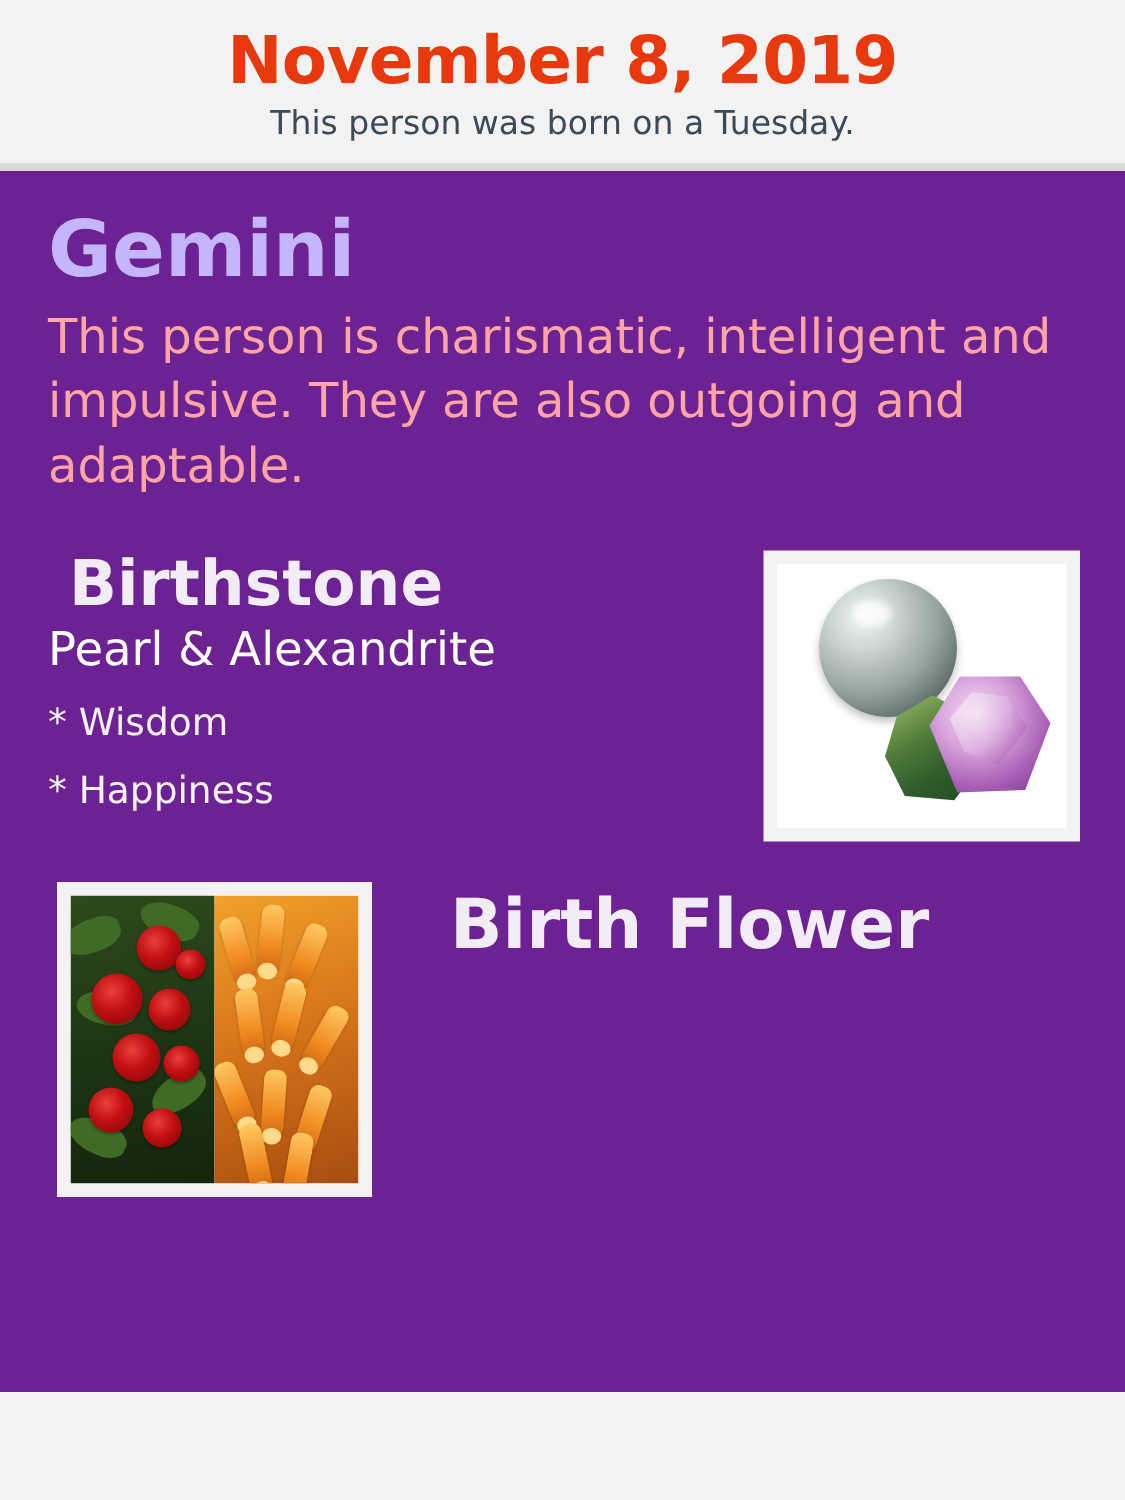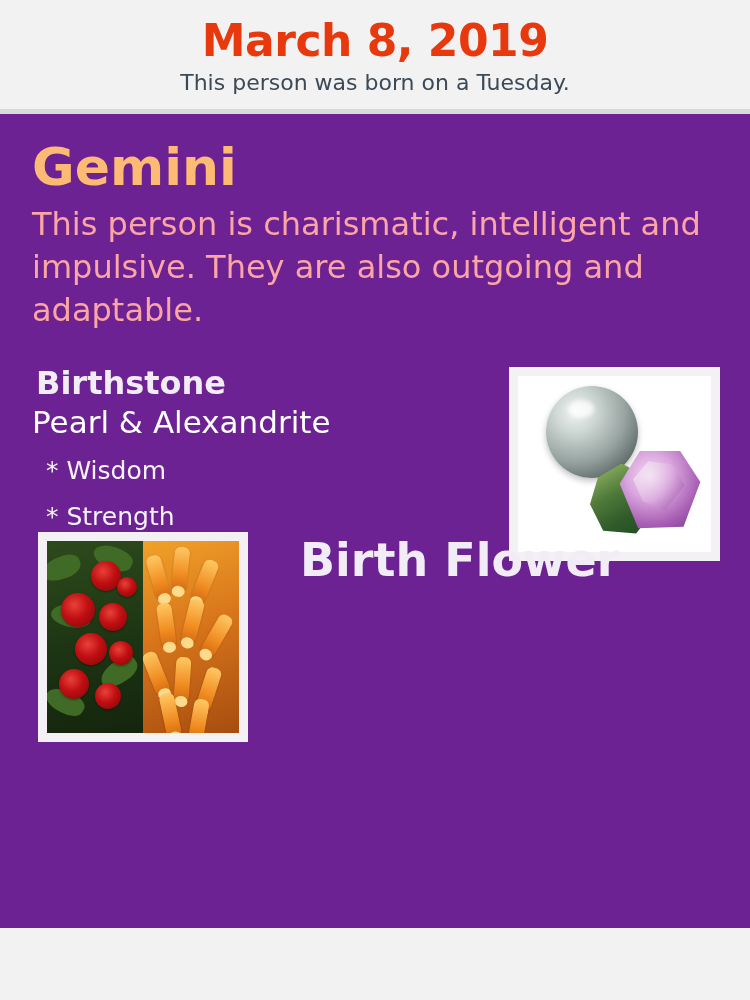--- a/index.html
+++ b/index.html
@@ -53,60 +53,60 @@
   .body-panel {
     background: #6c2292;
     padding: 22px 30px 0 30px;
     height: 814px;
     position: relative;
     color: #ffffff;
   }
   .sign-title {
     font-size: 52px;
     font-weight: bold;
-    color: #fdba74;
+    color: #c4b5fd;
     line-height: 1.05;
     margin: 4px 0 8px 2px;
   }
   .sign-desc {
     font-size: 32px;
     line-height: 1.35;
     color: #fca5a5;
     margin: 0 0 0 2px;
     max-width: 670px;
   }
 
   
   .stone-block {
     margin-top: 34px;
     position: relative;
   }
   .stone-text {
     width: 440px;
   }
   .block-head {
-    font-size: 32px;
+    font-size: 42px;
     font-weight: bold;
     color: #f1ecf5;
     line-height: 1.05;
-    margin-left: 6px;
+    margin-left: 16px;
   }
   .block-sub {
     font-size: 31px;
     color: #ffffff;
     line-height: 1.2;
     margin-top: 4px;
     margin-left: 2px;
   }
   .bullet {
     font-size: 25px;
     color: #f6f2f8;
     line-height: 1.25;
     margin-top: 14px;
-    margin-left: 16px;
+    margin-left: 2px;
   }
 
   .photo-frame {
     background: #f4f1f5;
     padding: 9px;
     position: absolute;
   }
   .photo-inner {
     position: relative;
     overflow: hidden;
@@ -154,20 +154,21 @@
     content: "";
     position: absolute;
     left: 18%; top: 16%;
     width: 64%; height: 58%;
     background: linear-gradient(120deg, rgba(255,255,255,0.55), rgba(255,255,255,0.05) 55%, rgba(120,40,140,0.35));
     clip-path: polygon(28% 0%, 72% 6%, 96% 48%, 60% 98%, 18% 80%, 0% 36%);
   }
 
   
   .flower-block {
+    margin-top: 46px;
     position: relative;
     height: 220px;
   }
   .flower-text {
     position: absolute;
     right: 0;
     top: 4px;
     width: 420px;
     text-align: left;
   }
@@ -219,21 +220,21 @@
     border-radius: 50%;
     background: #ffda8a;
   }
 </style>
 </head>
 <body>
 
 <div id="page">
 
   <div class="header">
-    <div class="header-date">March 8, 2019</div>
+    <div class="header-date">November 8, 2019</div>
     <div class="header-note">This person was born on a Tuesday.</div>
   </div>
   <div class="header-rule"></div>
 
   <div class="body-panel">
 
     <div class="sign-title">Gemini</div>
     <div class="sign-desc">This person is charismatic, intelligent and impulsive. They are also outgoing and adaptable.</div>
 
     <div class="stone-block">
@@ -243,21 +244,21 @@
           <div class="pearl"></div>
           <div class="gem-rough"></div>
           <div class="gem-cut"></div>
         </div>
       </div>
 
       <div class="stone-text">
         <div class="block-head">Birthstone</div>
         <div class="block-sub">Pearl &amp; Alexandrite</div>
         <div class="bullet">* Wisdom</div>
-        <div class="bullet">* Strength</div>
+        <div class="bullet">* Happiness</div>
       </div>
     </div>
 
     <div class="flower-block">
 
       <div class="photo-frame" id="flower-photo">
         <div class="photo-inner">
           <div class="roses">
             <div class="leafy" style="left:-6px; top:16px;"></div>
             <div class="leafy" style="left:46px; top:6px; transform:rotate(24deg);"></div>

